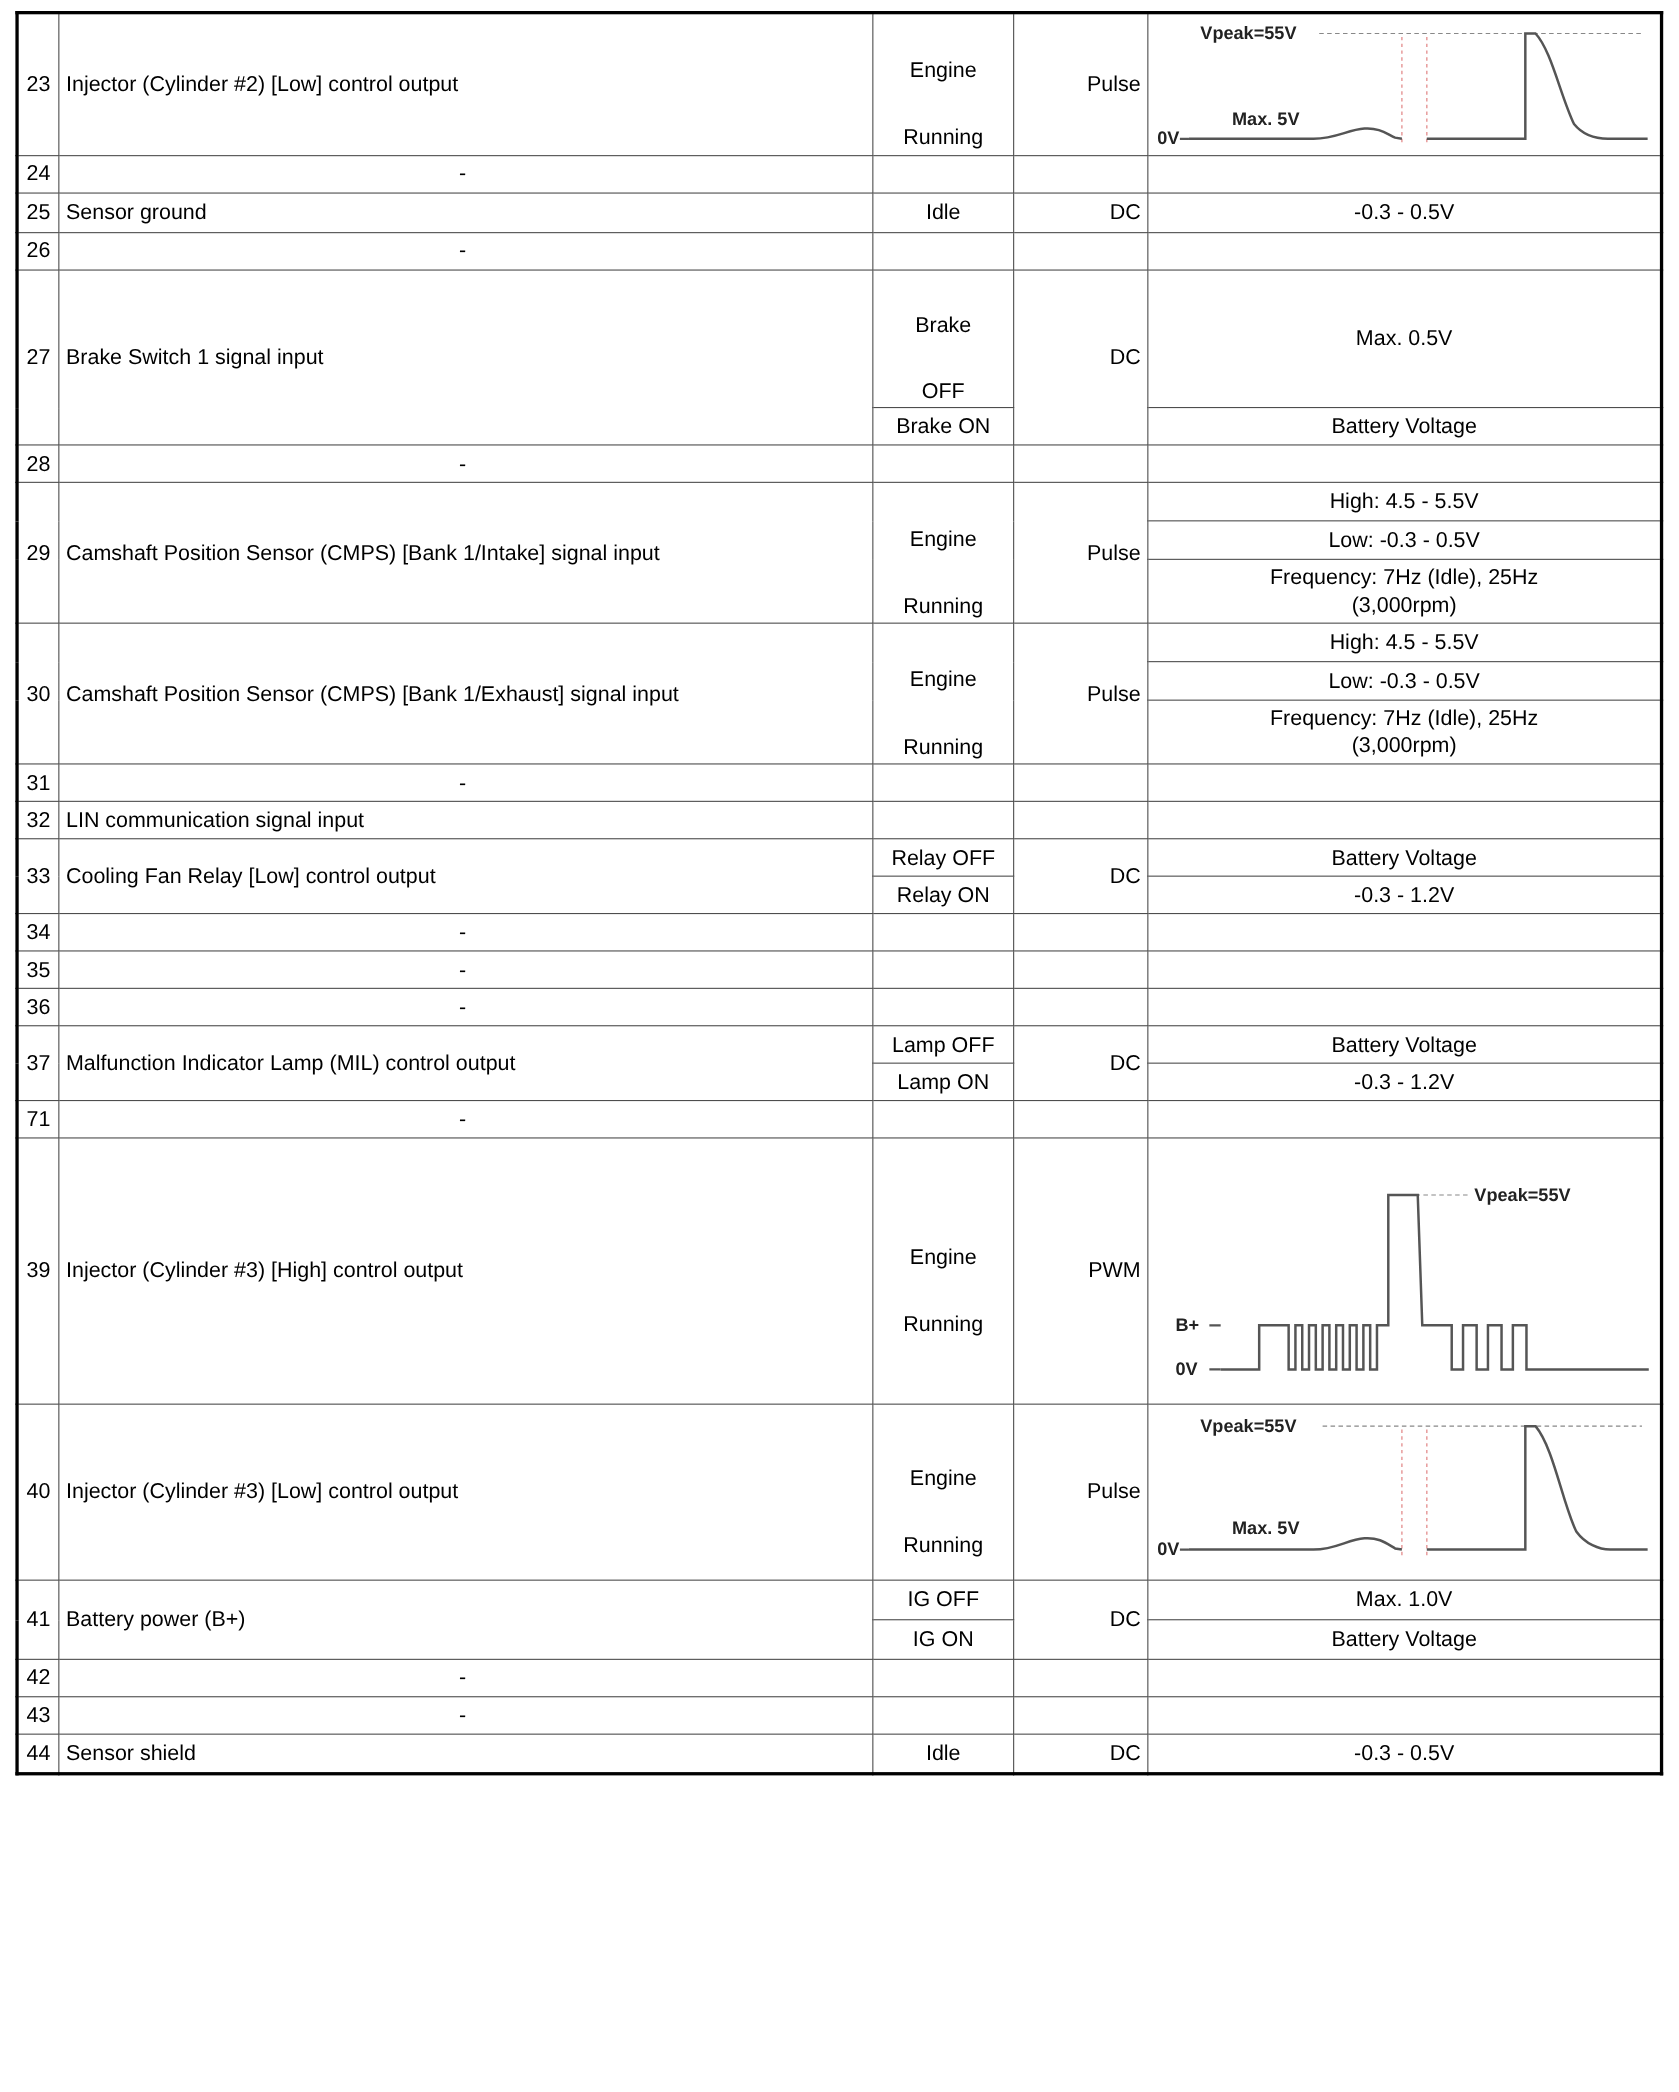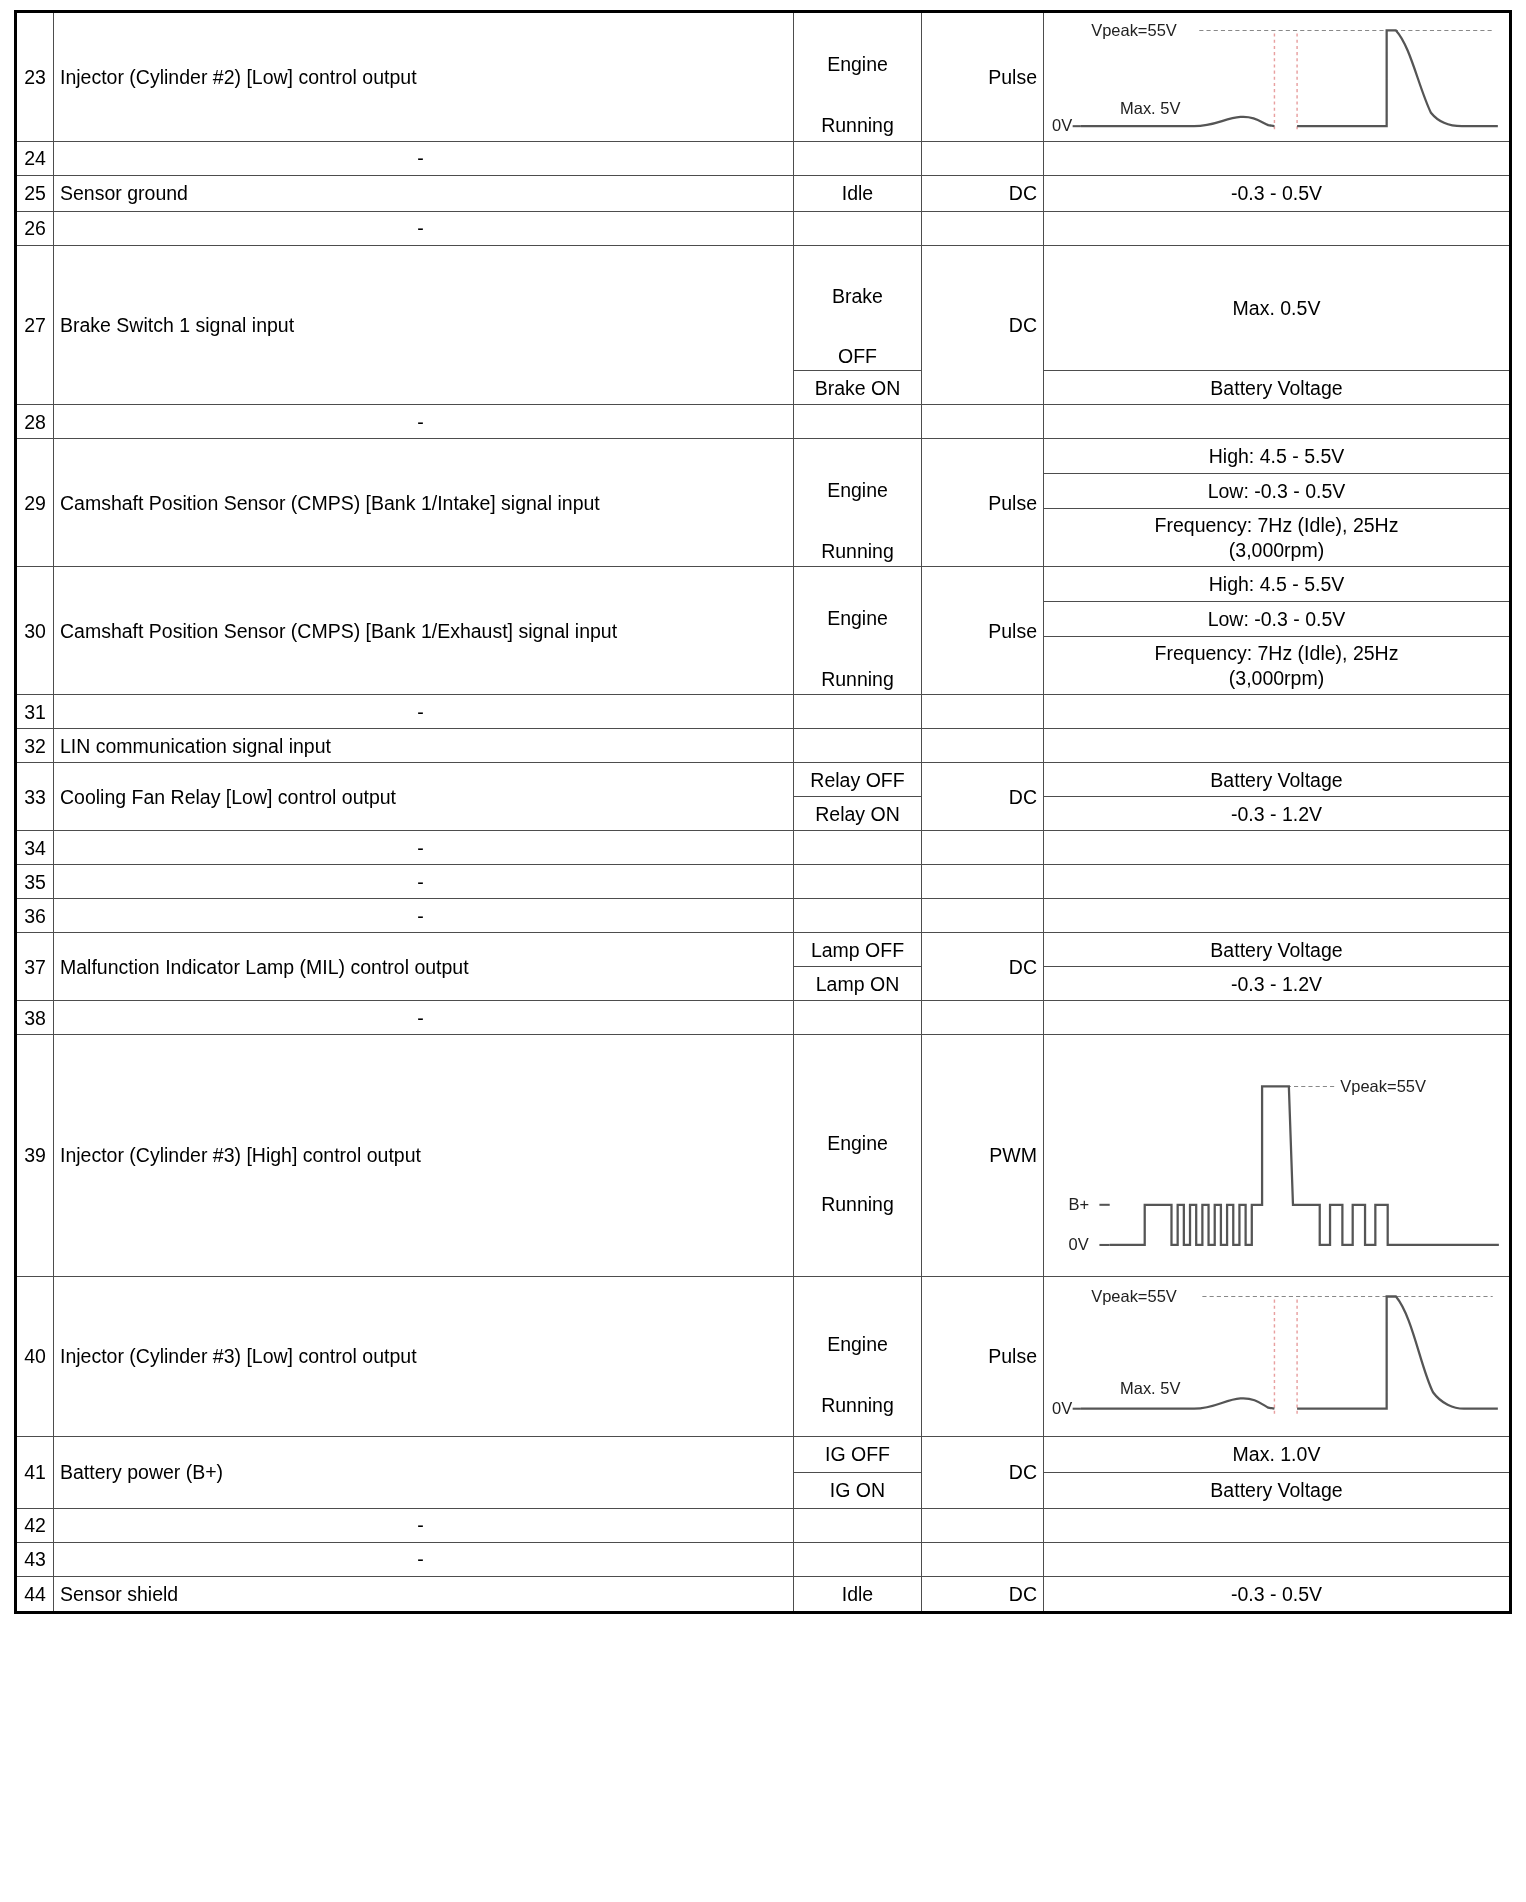--- a/index.html
+++ b/index.html
@@ -60,20 +60,21 @@
     text-align: center;
   }
   td.empty { }
   .sub {
     display: block;
     margin-top: 36px;
   }
   
   td.c-wave {
     padding: 0;
+    font-weight: bold;
   }
   .wave-wrap {
     position: relative;
     width: 100%;
     height: 100%;
   }
   svg.wave {
     display: block;
     width: 100%;
   }
@@ -285,21 +286,21 @@
         <td class="c-cond">Lamp OFF</td>
         <td class="c-type" rowspan="2">DC</td>
         <td class="c-val">Battery Voltage</td>
       </tr>
       <tr style="height:34px">
         <td class="c-cond">Lamp ON</td>
         <td class="c-val">-0.3 - 1.2V</td>
       </tr>
 
       <tr style="height:34px">
-        <td class="c-no">38</td>
+        <td class="c-no">71</td>
         <td class="c-desc dash">-</td>
         <td class="c-cond empty"></td>
         <td class="c-type empty"></td>
         <td class="c-val empty"></td>
       </tr>
 
       <tr style="height:240px">
         <td class="c-no">39</td>
         <td class="c-desc">Injector (Cylinder #3) [High] control output</td>
         <td class="c-cond">

